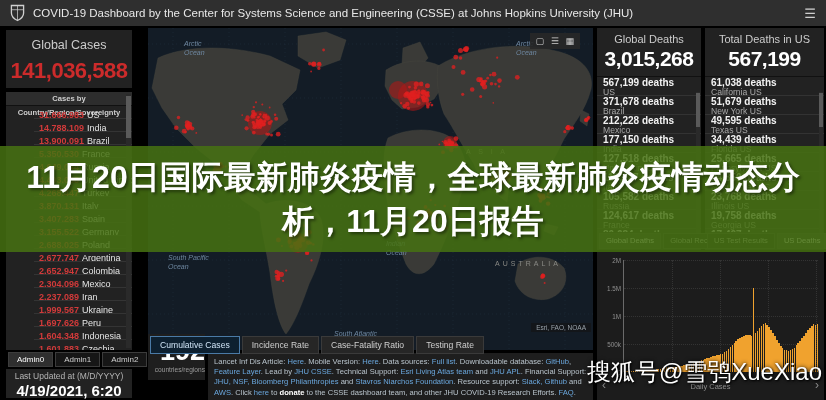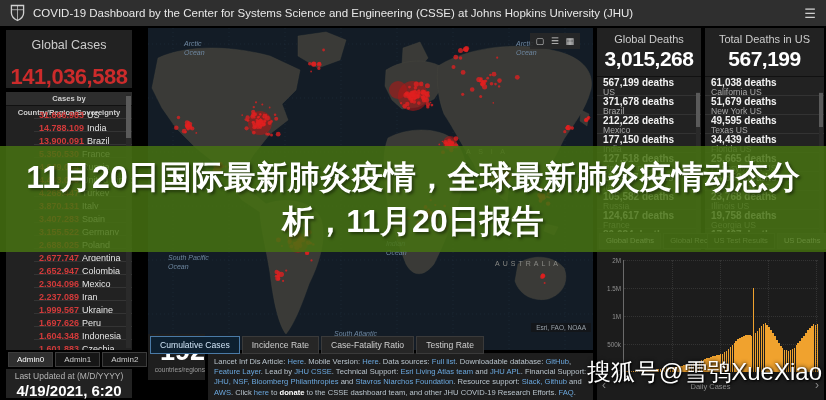--- a/index.html
+++ b/index.html
@@ -9,21 +9,21 @@
 
   
   #topbar { left:0; top:0; width:826px; height:26px; background:#2f2f2f; display:flex; align-items:center; padding:0 10px; z-index:5; }
   #topbar .title { color:#e8e8e8; font-size:11.5px; margin-left:8px; white-space:nowrap; }
   #menu-btn { margin-left:auto; color:#cfcfcf; font-size:13px; cursor:pointer; }
 
   
   .panel { background:#222; }
   #gc-box { left:6px; top:30px; width:126px; height:58px; text-align:center; padding-top:8px; }
   #gc-box .lbl { color:#cccccc; font-size:12.5px; }
-  #gc-box .val { color:#cc2b2b; font-size:22px; font-weight:bold; letter-spacing:-0.5px; margin-top:12px; }
+  #gc-box .val { color:#cc2b2b; font-size:22px; font-weight:bold; letter-spacing:-0.5px; margin-top:6px; }
   #country-box { left:6px; top:92px; width:126px; height:258px; overflow:hidden; }
   #country-box .hdr { background:#2d2d2d; color:#cfcfcf; font-size:7.6px; font-weight:bold; text-align:center; height:14px; line-height:14px; border-bottom:1px solid #111; }
   #country-list { height:244px; overflow:hidden; }
   .c-row { height:13px; line-height:13px; border-bottom:1px solid #343434; padding-left:5px; white-space:nowrap; overflow:hidden; cursor:pointer;margin-left:28px; }
   .c-row .c-val { color:#d13a3a; font-size:9px; font-weight:bold; }
   .c-row .c-name { color:#e6e6e6; font-size:9px; margin-left:3px; }
   #country-scroll { left:126px; top:94px; width:5px; height:254px; background:#2a2a2a; }
   #country-scroll .thumb { position:absolute; top:2px; left:0; width:5px; height:42px; background:#5a5a5a; }
   #admin-tabs { left:8px; top:352px; width:124px; height:15px; display:flex; gap:2px; }
   .admin-tab { font-size:8px; color:#cfcfcf; background:#161616; border:1px solid #3c3c3c; padding:1px 8px; line-height:11px; cursor:pointer; }

